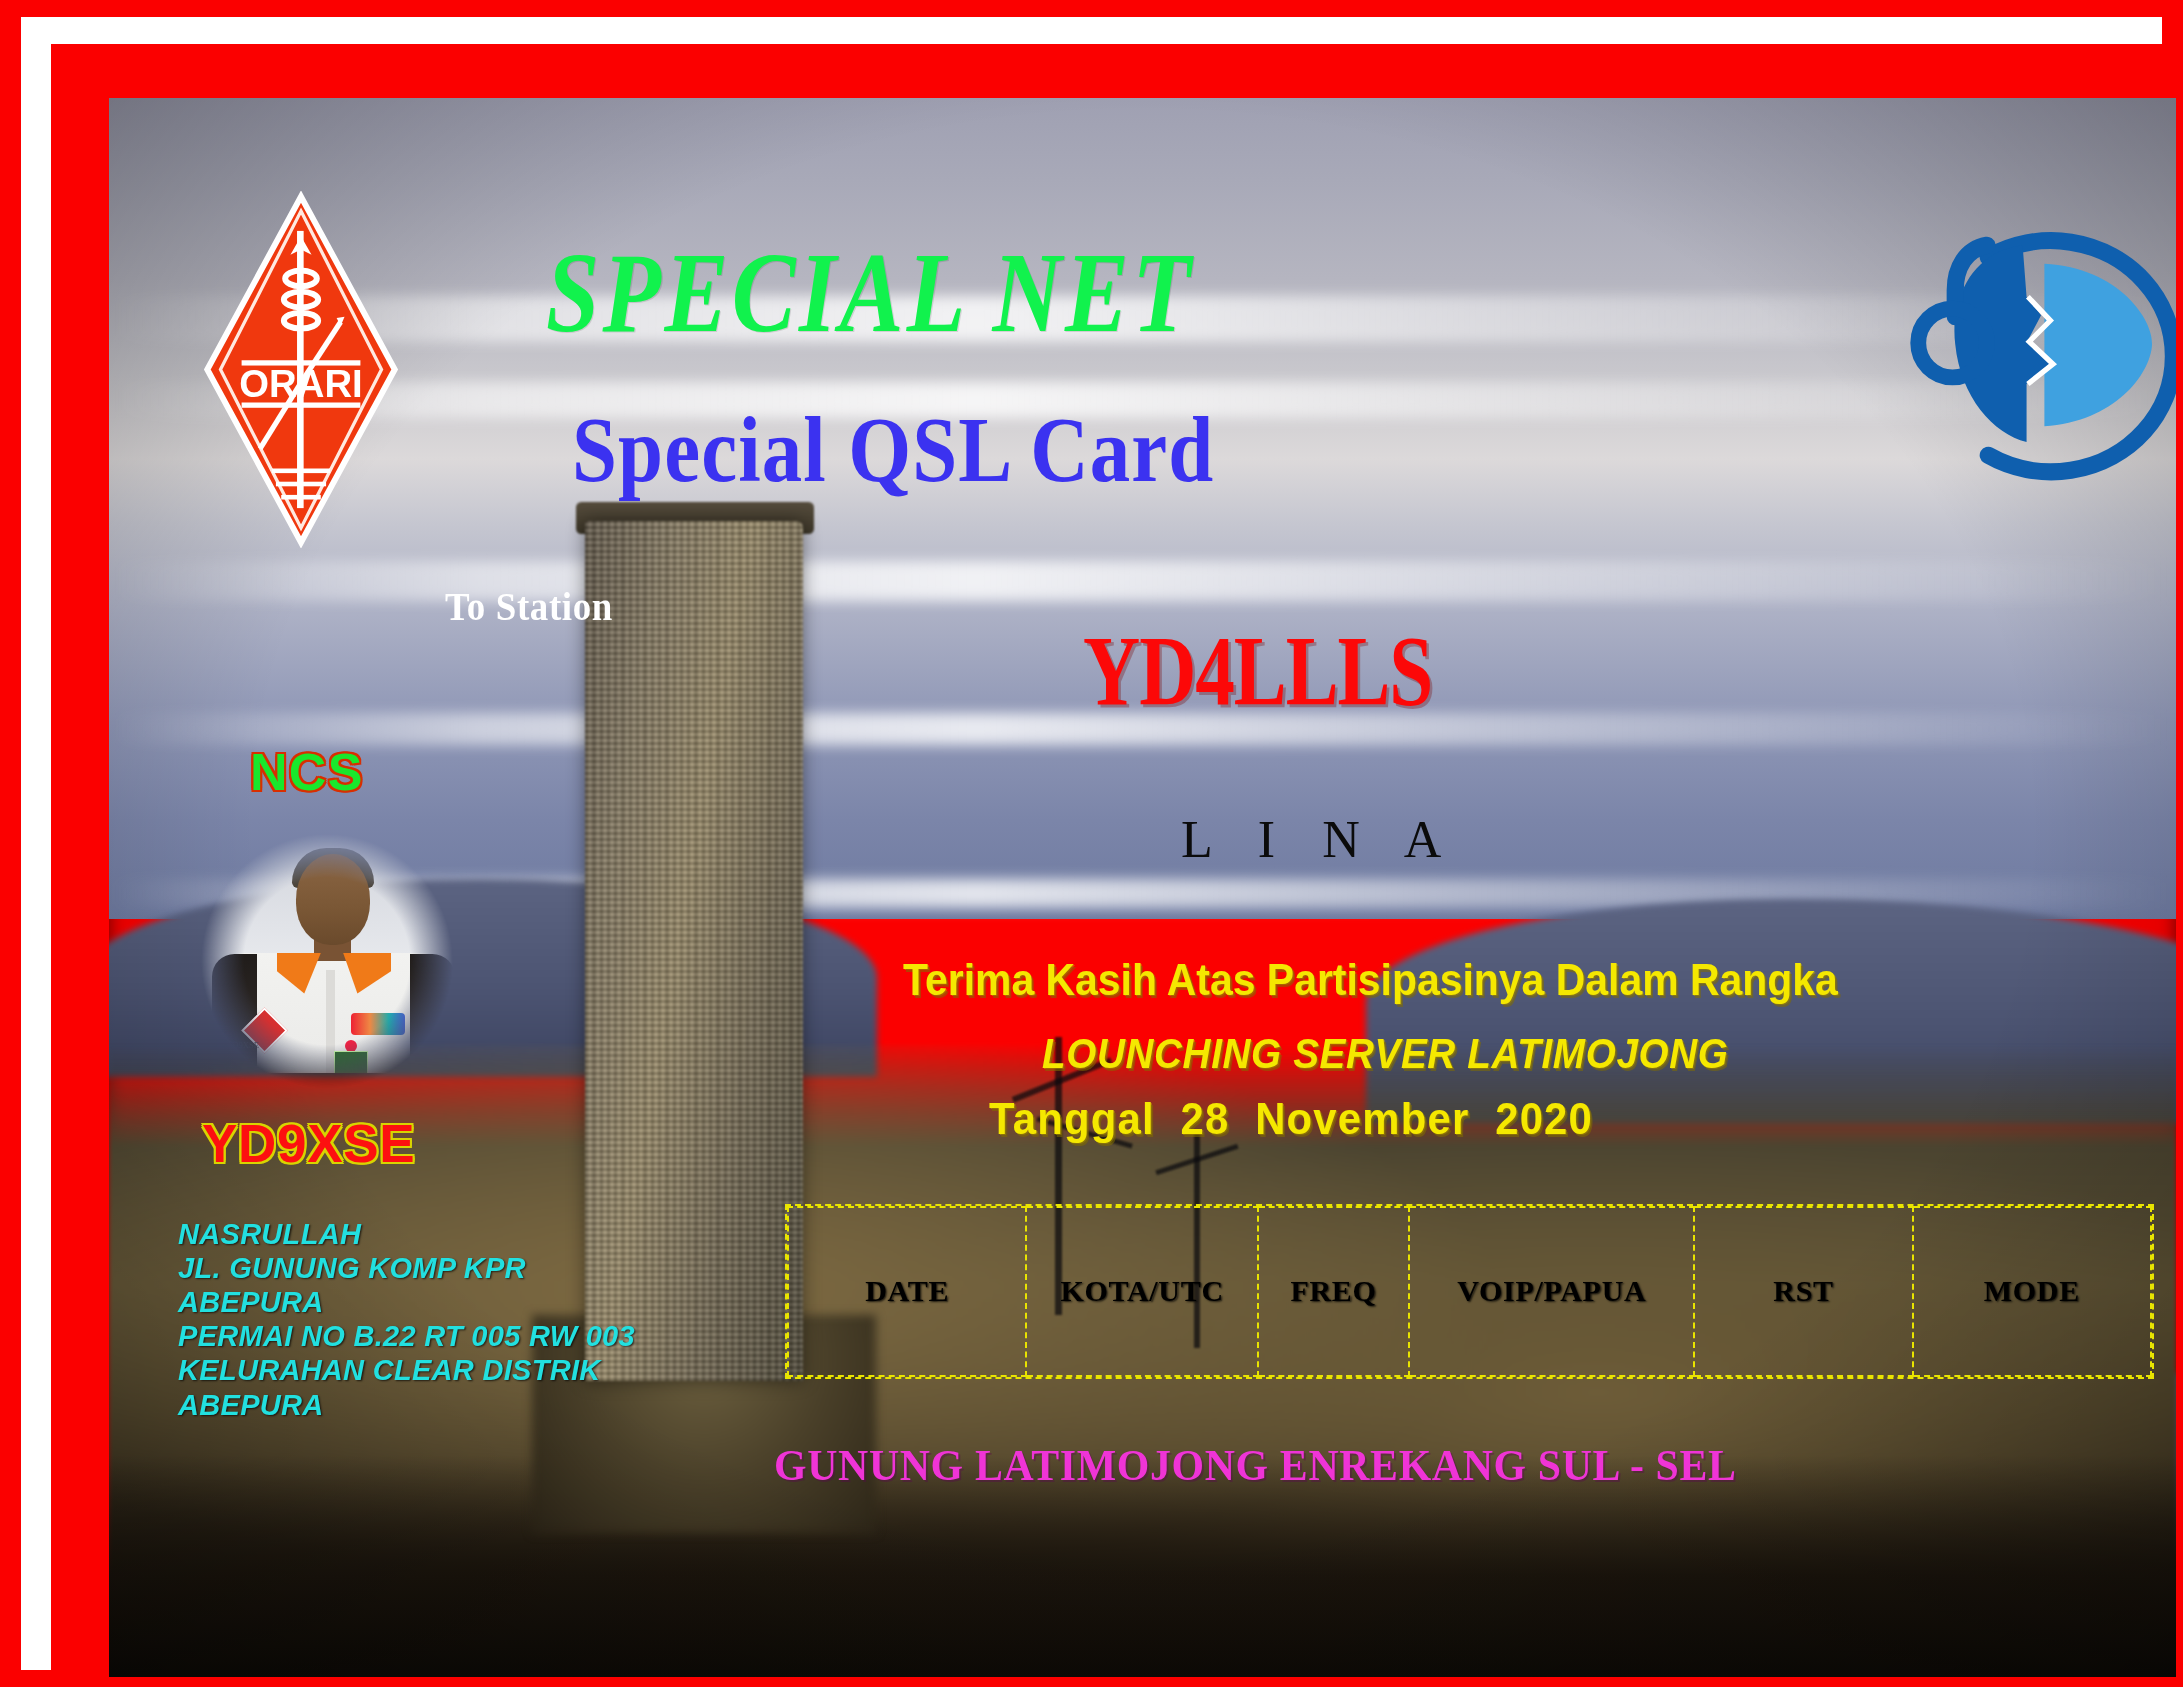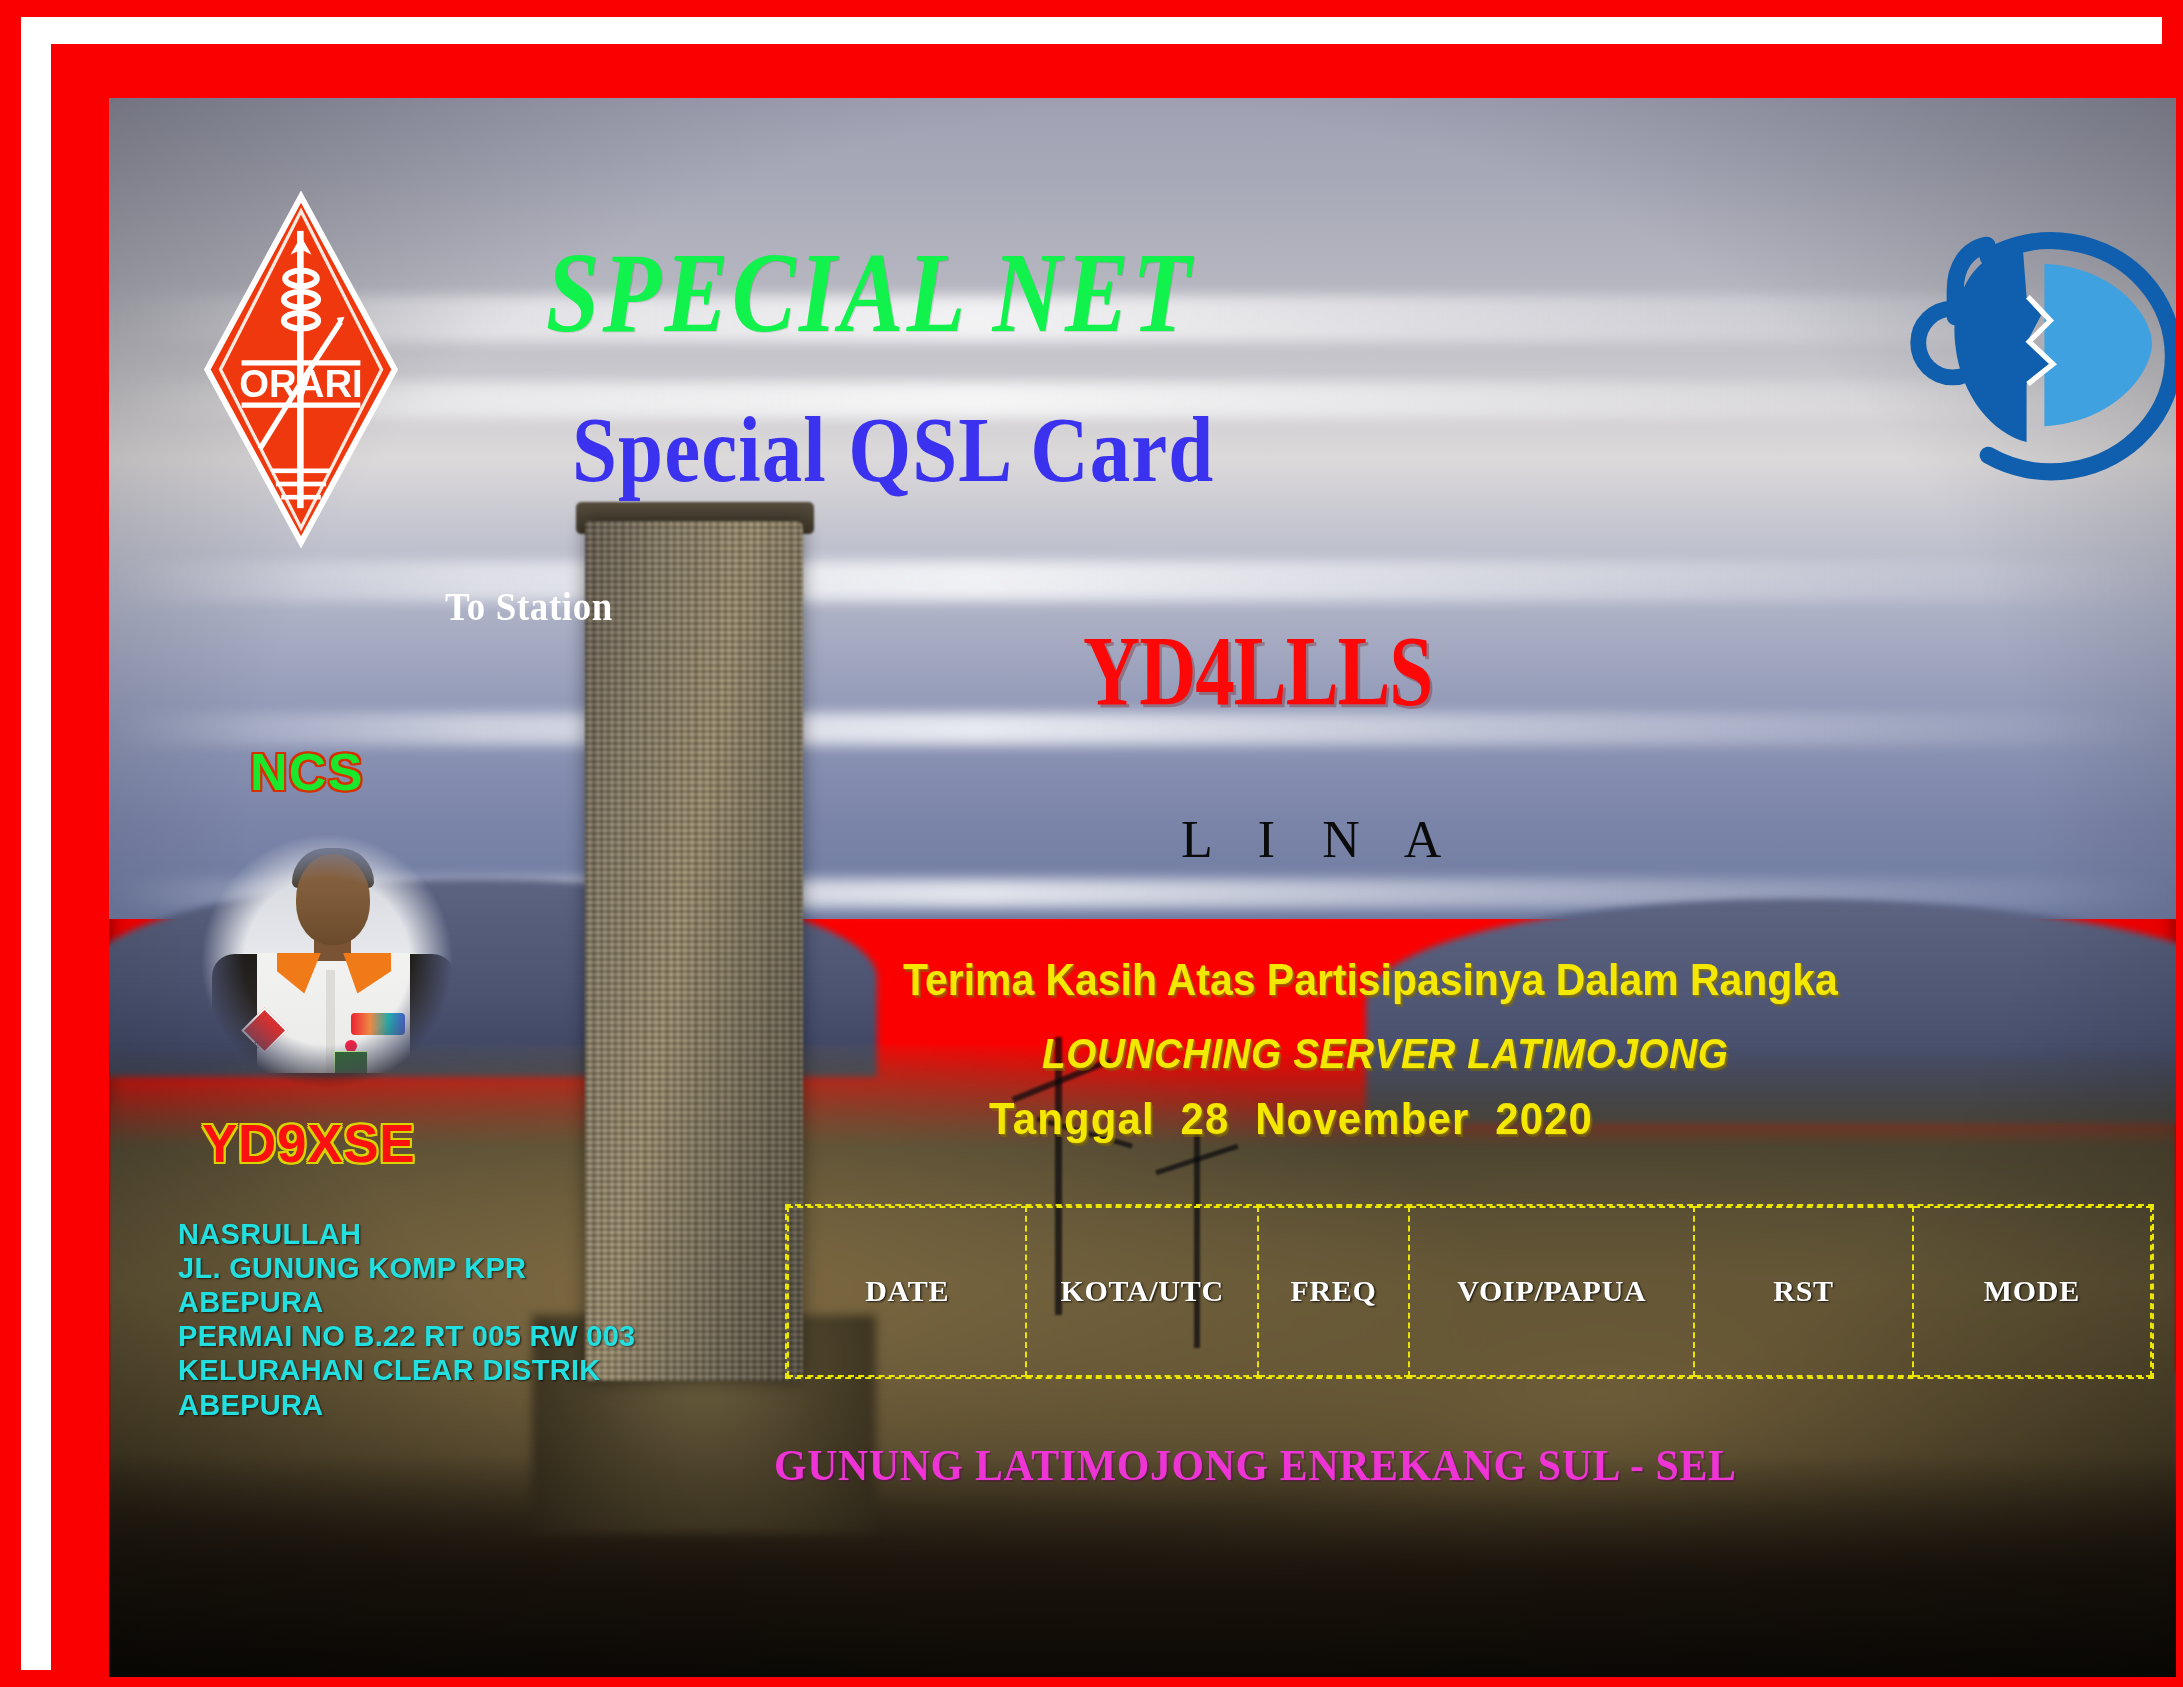--- a/index.html
+++ b/index.html
@@ -191,31 +191,31 @@
   #ph-tag{left:48px;top:218px;width:52px;height:10.6px;font-size:8.6px;color:#444;}
 
   
   #addr{
     position:absolute;left:69px;top:1119px;
     font-family:"Liberation Sans",sans-serif;
     font-weight:bold;font-size:29px;line-height:1.18;
     color:#22e0e0;letter-spacing:0.3px;
     text-shadow:1.3px 1.3px 2px rgba(0,0,0,.65);
   }
-  #addr div{white-space:pre;}
+  #addr div{white-space:pre;font-style:italic;}
 
   
   #qso{
     position:absolute;left:676px;top:1106px;width:1365px;height:171px;
     border:2px dashed #e9e400;border-collapse:collapse;
   }
   #qso table{width:100%;height:100%;border-collapse:collapse;table-layout:fixed;}
   #qso td{
     border:2px dashed #e9e400;
-    color:#ffffff;text-align:center;vertical-align:middle;
+    color:#000000;text-align:center;vertical-align:middle;
     font-family:"Liberation Serif",serif;font-weight:bold;
     text-shadow:1.3px 1.3px 2px rgba(0,0,0,.75);
     transform-origin:center;
   }
   .hdr td{font-size:30px;letter-spacing:0.7px;height:62px;}
   .val td{font-size:30px;letter-spacing:0.7px;line-height:1.15;}
   .c0{width:17.5%}.c1{width:17%}.c2{width:11%}
   .c3{width:21%}.c4{width:16%}.c5{width:17.5%}
 
   

